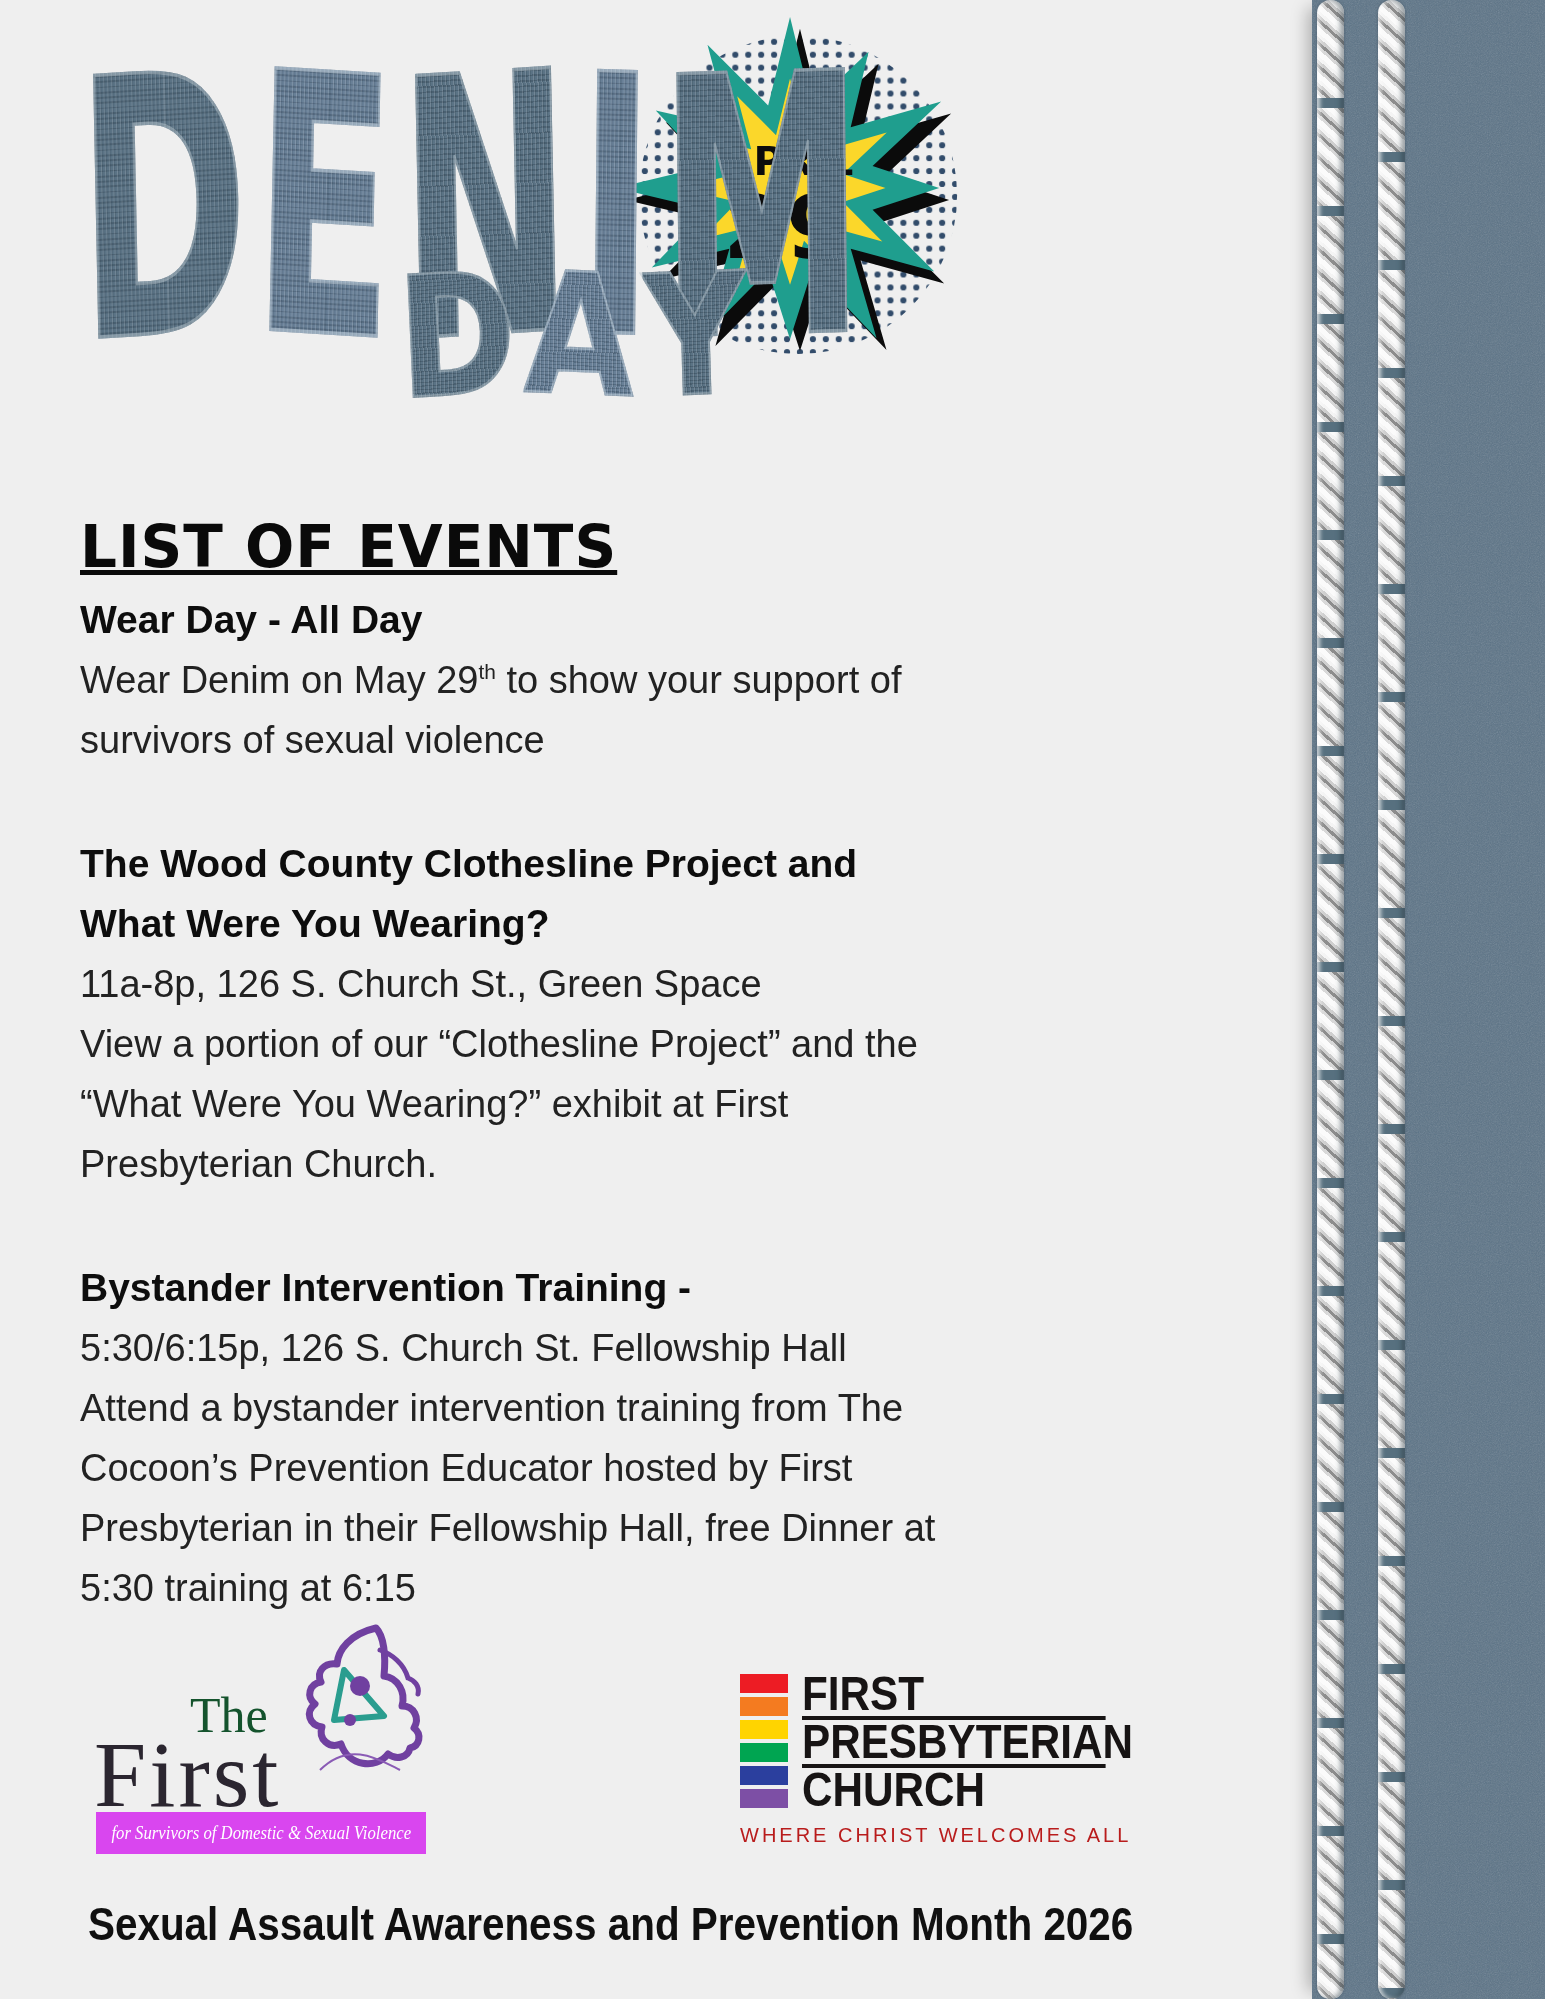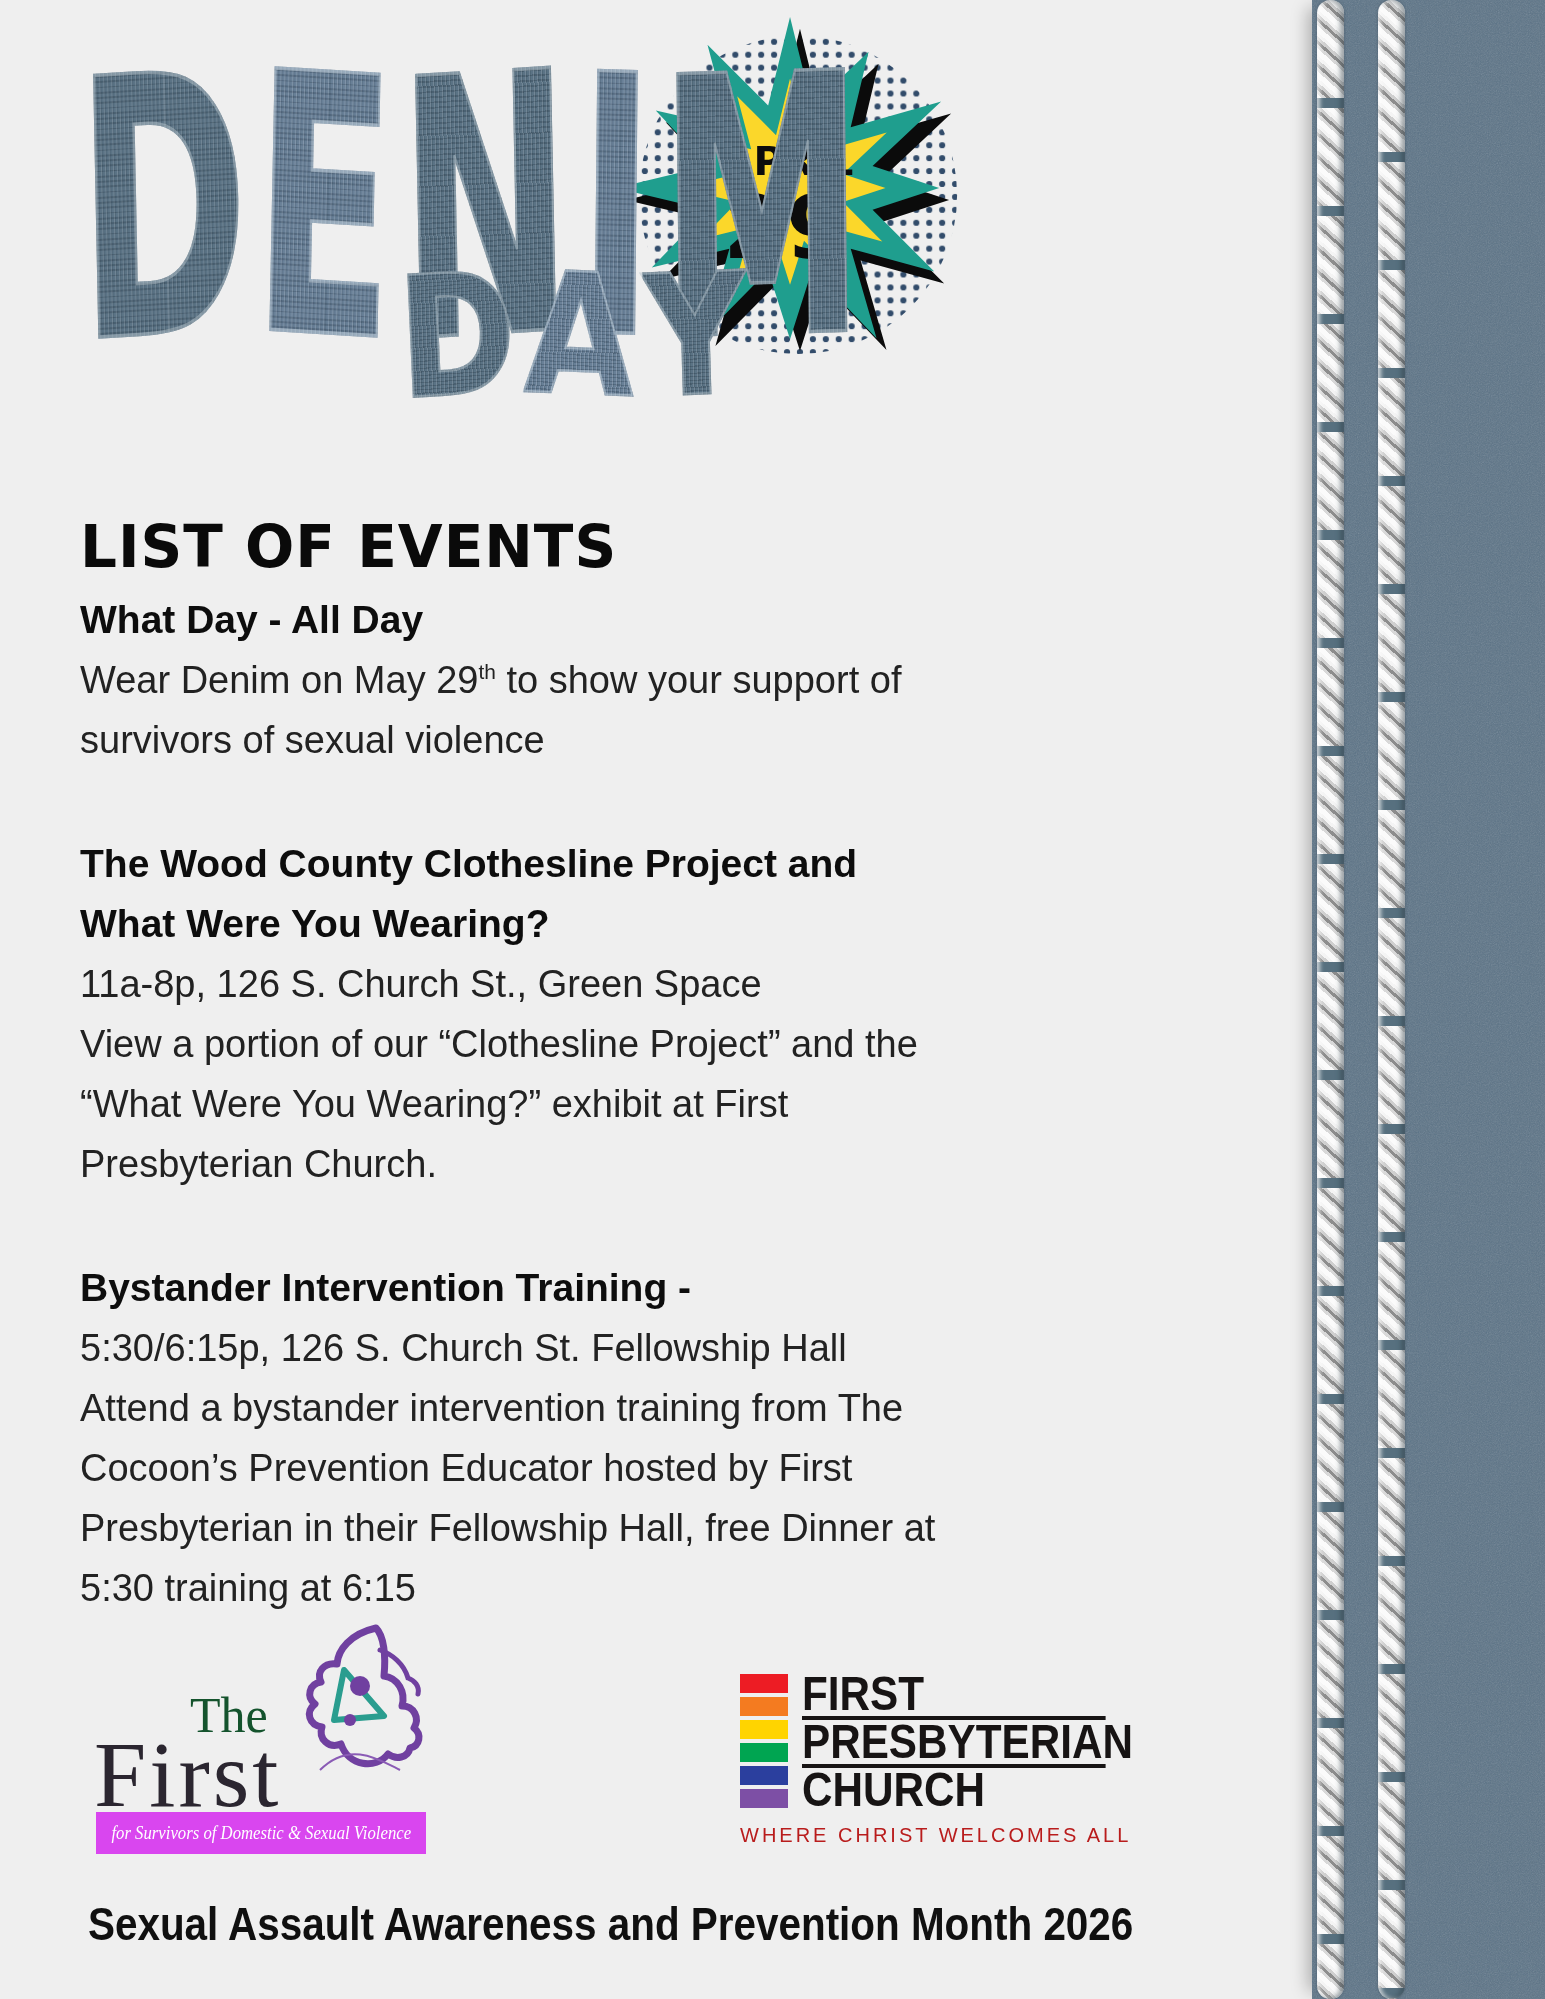--- a/index.html
+++ b/index.html
@@ -24,21 +24,21 @@
   .dletter:nth-child(even){filter:brightness(1.12) hue-rotate(6deg);}
 
   
   #badge{position:absolute;left:600px;top:2px;z-index:2;}
   #badge text{font-family:"DejaVu Sans",sans-serif;font-weight:bold;fill:#0c0c0c;}
 
   
   #events{position:absolute;left:80px;top:512px;width:1060px;color:#1e1e1e;z-index:2;}
   #list-heading{
     font-family:"DejaVu Sans",sans-serif;font-weight:bold;font-size:58px;color:#0a0a0a;
-    letter-spacing:1px;line-height:70px;margin-bottom:8px;
+    letter-spacing:1px;line-height:70px;margin-bottom:8px;text-decoration:underline;
   }
   .event{margin-bottom:64px;}
   .event-title{font-size:39px;font-weight:bold;color:#0d0d0d;line-height:60px;}
   .body-line{font-size:38px;line-height:60px;color:#222;}
   .prelines{white-space:pre-line;}
   sup{font-size:55%;vertical-align:super;line-height:0;}
 
   
   #cocoon{position:absolute;left:92px;top:1628px;width:335px;height:265px;z-index:2;}
   #cocoon-the{position:absolute;left:98px;top:58px;font-family:"Liberation Serif",serif;font-size:50px;color:#14532d;}
@@ -113,21 +113,21 @@
     <text x="186" y="235" font-size="88" text-anchor="middle" letter-spacing="2">29</text>
   </svg>
 
   <div id="title-line1" class="title-line"><span class="dletter" style="transform: rotate(-2deg);">D</span><span class="dletter" style="transform: rotate(2deg);">E</span><span class="dletter" style="transform: rotate(-2deg);">N</span><span class="dletter" style="transform: rotate(1deg);">I</span><span class="dletter" style="transform: rotate(-1deg);">M</span></div>
   <div id="title-line2" class="title-line"><span class="dletter" style="transform: rotate(-3deg);">D</span><span class="dletter" style="transform: rotate(2deg);">A</span><span class="dletter" style="transform: rotate(-2deg);">Y</span></div>
 
   <div id="events">
     <div id="list-heading">LIST OF EVENTS</div>
 
     <div class="event">
-      <div class="event-title">What Day - All Day</div>
+      <div class="event-title">Wear Day - All Day</div>
       <div class="body-line"><span>Wear Denim on May 29</span><sup>th</sup><span> to show your support of</span></div>
       <div class="body-line">survivors of sexual violence</div>
     </div>
 
     <div class="event">
       <div class="event-title prelines">The Wood County Clothesline Project and
 What Were You Wearing?</div>
       <div class="body-line">11a-8p, 126 S. Church St., Green Space</div>
       <div class="body-line prelines">View a portion of our “Clothesline Project” and the
 “What Were You Wearing?” exhibit at First

